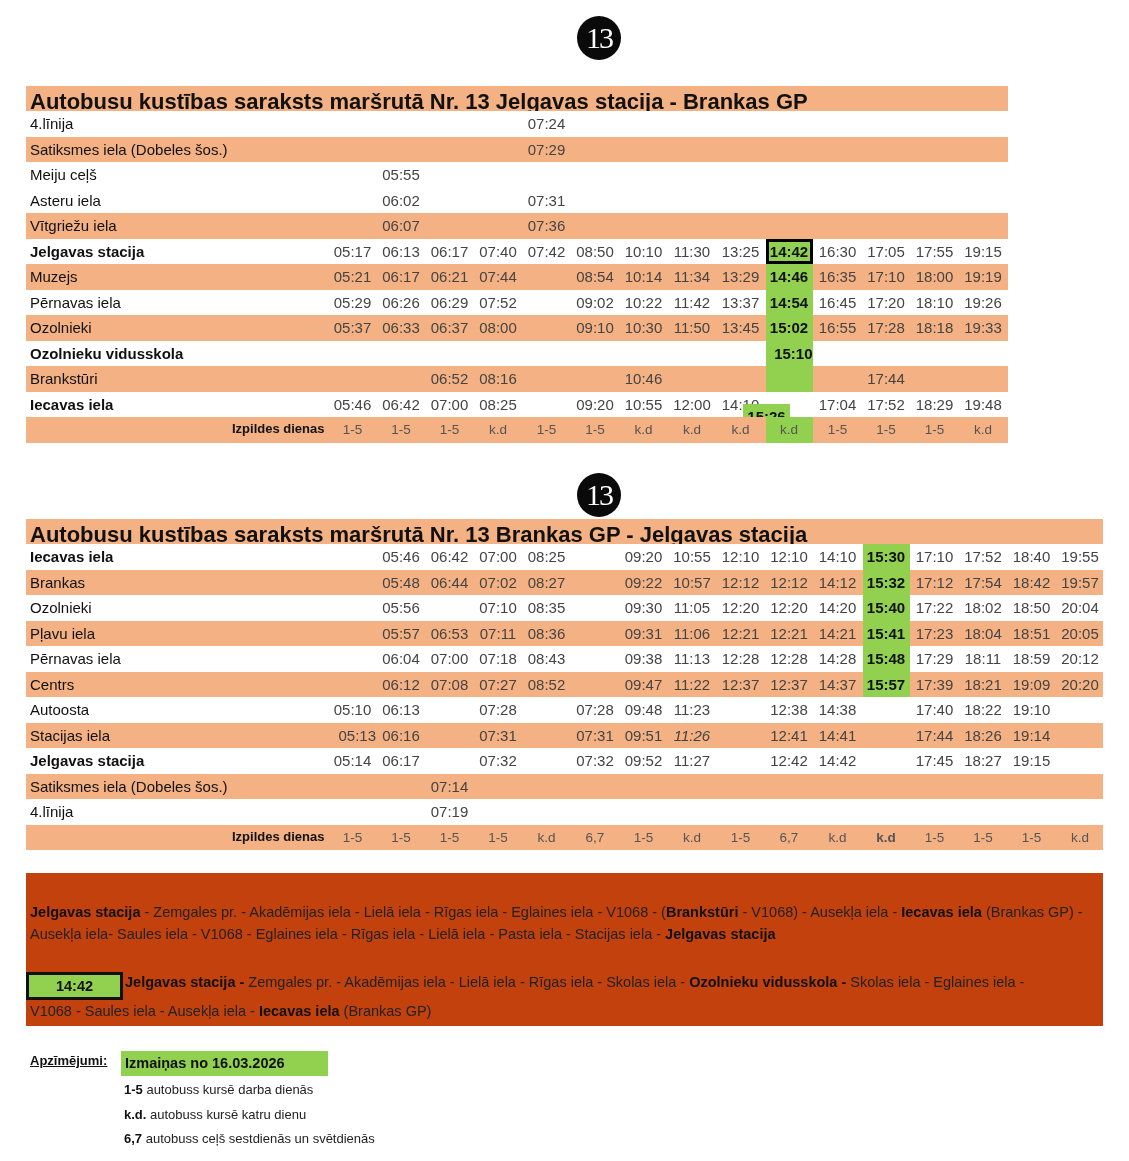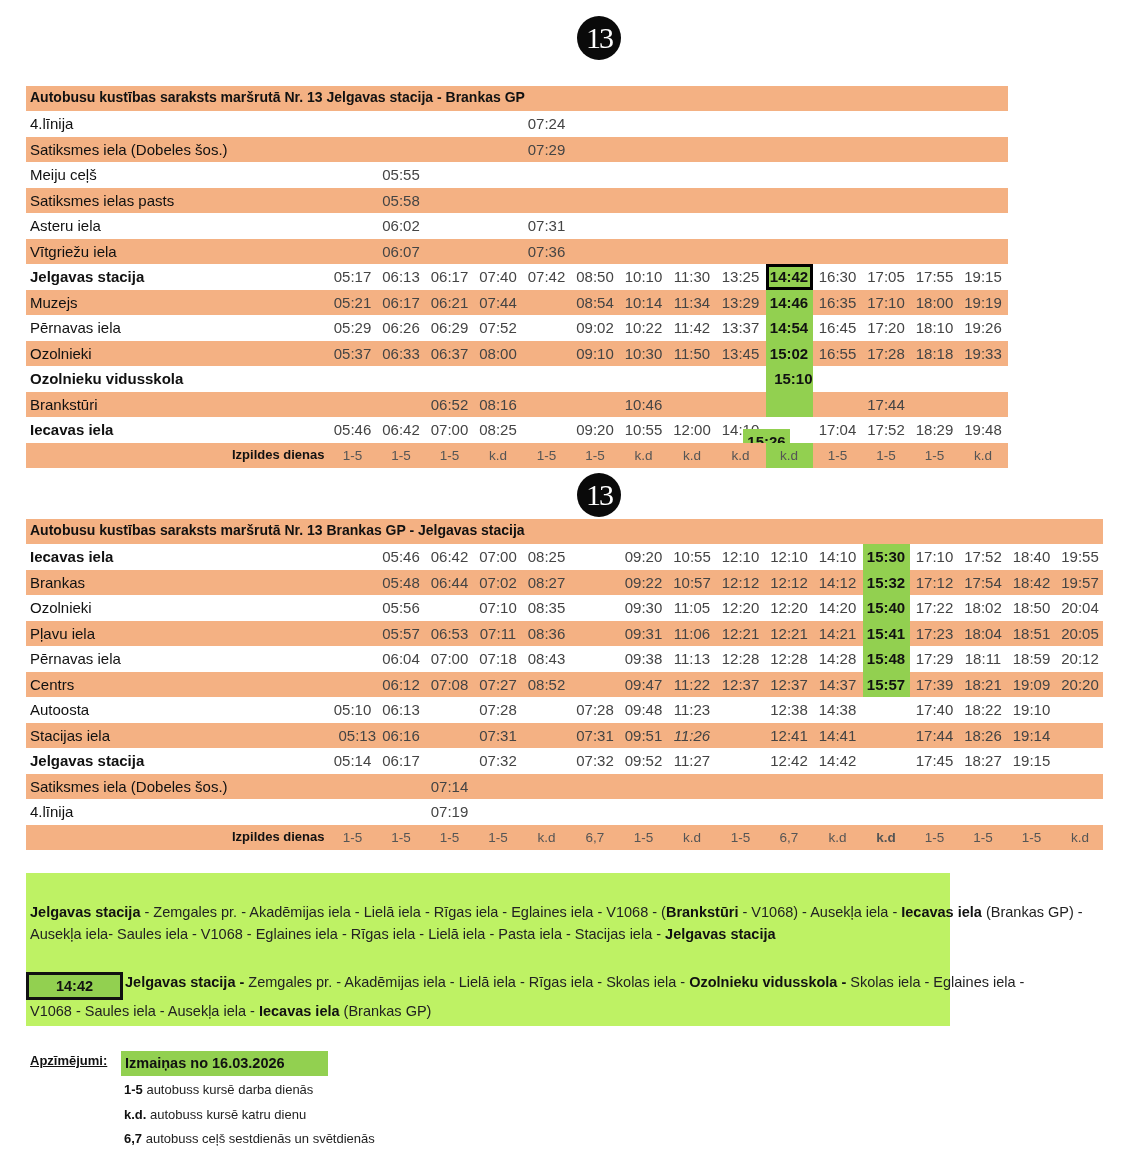--- a/index.html
+++ b/index.html
@@ -2,30 +2,30 @@
 <html><head>
 <meta charset="utf-8">
 <style>
   * { box-sizing: border-box; margin: 0; padding: 0; }
   body { width: 1129px; height: 1161px; background: #ffffff; position: relative; font-family: "Liberation Sans", sans-serif; color: #222; overflow: hidden; }
   .badge { position: absolute; width: 44px; height: 44px; border-radius: 50%; background: #0a0a0a; color: #fff; font-family: "Liberation Serif", serif; font-size: 30px; line-height: 44px; text-align: center; letter-spacing: -2px; }
   .table { position: absolute; left: 26px; }
   .row { position: relative; height: 25.5px; background: #ffffff; }
   .row.alt { background: #F4B183; }
   .row.title { background: #F4B183; height: 25px; }
-  .title-text { position: absolute; left: 4px; top: 3px; font-weight: bold; font-size: 14px; color: #111; white-space: nowrap; }
+  .title-text { position: absolute; left: 4px; top: 3px; font-weight: bold; font-size: 22px; color: #111; white-space: nowrap; }
   .stop { position: absolute; left: 4px; top: 4px; font-size: 15px; color: #111; white-space: nowrap; }
   .stop.bold { font-weight: bold; }
   .cell { position: absolute; top: 0; height: 100%; width: 47px; text-align: center; font-size: 15px; line-height: 25.5px; color: #444; }
   .cell.g { background: #92D050; color: #111; }
   .cell.b { font-weight: bold; color: #111; }
   .cell.box { border: 3px solid #000; line-height: 19px; }
   .days-label { position: absolute; right: 0; top: 4px; font-weight: bold; font-size: 13px; color: #111; }
   .days .cell { font-size: 13.5px; color: #555; }
-  .desc { position: absolute; left: 26px; top: 873px; width: 924px; height: 153px; background: #bef264; }
+  .desc { position: absolute; left: 26px; top: 873px; width: 1077px; height: 153px; background: #c2410c; }
   .desc p { position: absolute; left: 4px; font-size: 14.5px; color: #222; line-height: 22.5px; white-space: nowrap; }
   .desc b { color: #111; }
   .time-box { position: absolute; left: 0; top: 99px; width: 97px; height: 28px; background: #92D050; border: 3px solid #111; font-weight: bold; font-size: 14.5px; text-align: center; line-height: 22px; color: #111; }
   .legend-label { position: absolute; left: 30px; top: 1053px; font-weight: bold; font-size: 13px; text-decoration: underline; color: #111; }
   .legend-change { position: absolute; left: 121px; top: 1051px; width: 207px; height: 25px; background: #92D050; font-weight: bold; font-size: 14.5px; line-height: 25px; padding-left: 4px; color: #111; }
   .legend-item { position: absolute; left: 124px; font-size: 13px; color: #222; }
   .legend-item b { color: #111; }
 </style>
 </head>
 <body>
@@ -40,24 +40,20 @@
       <span class="stop">4.līnija</span>
       <span class="cell" style="left: 497px;">07:24</span>
     </div>
     <div class="row alt">
       <span class="stop">Satiksmes iela (Dobeles šos.)</span>
       <span class="cell" style="left: 497px;">07:29</span>
     </div>
     <div class="row">
       <span class="stop">Meiju ceļš</span>
       <span class="cell" style="left: 351.5px;">05:55</span>
-    </div>
-    <div class="row alt">
-      <span class="stop">Satiksmes ielas pasts</span>
-      <span class="cell" style="left: 351.5px;">05:58</span>
     </div>
     <div class="row">
       <span class="stop">Asteru iela</span>
       <span class="cell" style="left: 351.5px;">06:02</span>
       <span class="cell" style="left: 497px;">07:31</span>
     </div>
     <div class="row alt">
       <span class="stop">Vītgriežu iela</span>
       <span class="cell" style="left: 351.5px;">06:07</span>
       <span class="cell" style="left: 497px;">07:36</span>

